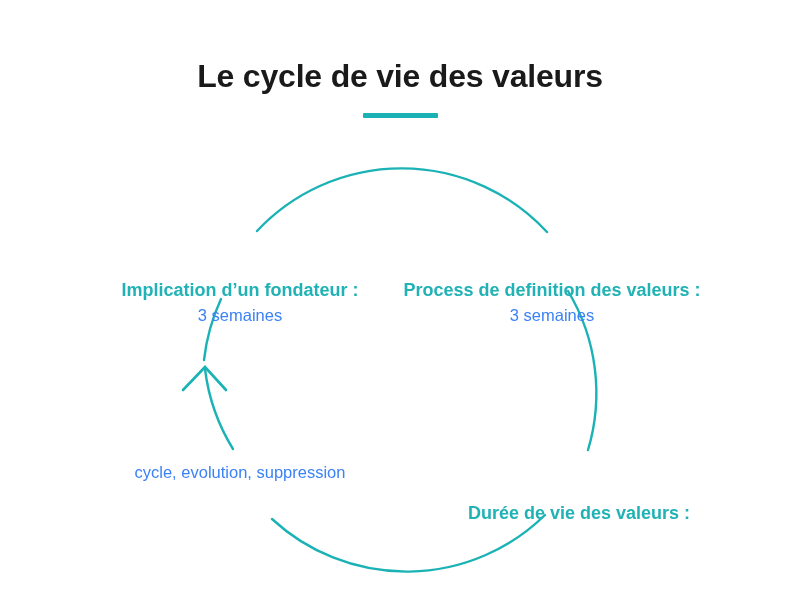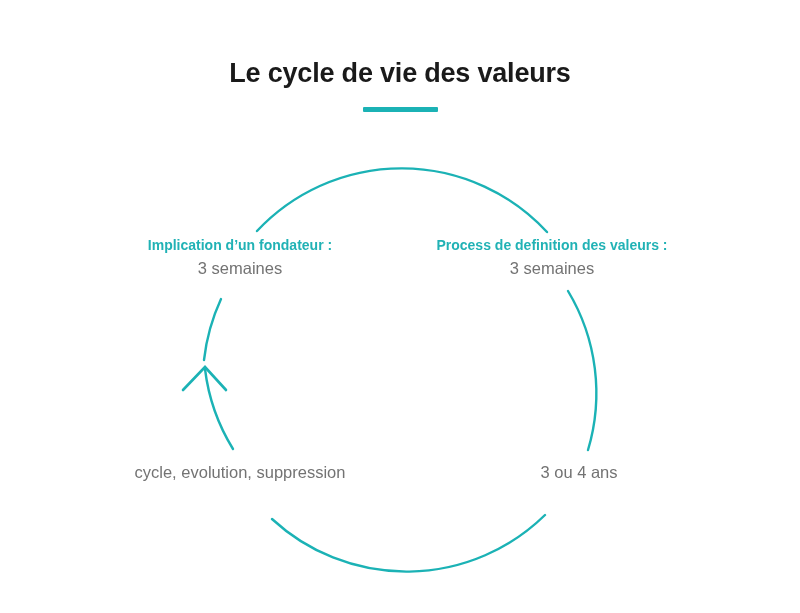--- a/index.html
+++ b/index.html
@@ -23,21 +23,21 @@
 
   
   #title-block {
     position: absolute;
     top: 58px;
     left: 0;
     width: 800px;
     text-align: center;
   }
   #page-title {
-    font-size: 27px;
+    font-size: 32px;
     font-weight: bold;
     color: #1a1a1a;
     letter-spacing: -0.2px;
     line-height: 1.15;
     margin: 0;
     white-space: nowrap;
   }
   #title-underline {
     margin: 18px auto 0 auto;
     width: 75px;
@@ -56,30 +56,31 @@
   }
 
   
   .node {
     position: absolute;
     text-align: center;
     line-height: 1.34;
   }
   .node-title {
     display: block;
-    font-size: 14px;
+    font-size: 18px;
     font-weight: bold;
     color: #21b2b5;
     white-space: nowrap;
+    margin-top: 42px;
   }
   .node-value {
     display: block;
     font-size: 16.5px;
     font-weight: normal;
-    color: #737373;
+    color: #3b82f6;
     white-space: nowrap;
     margin-top: 2px;
   }
 
   #node-founder   { left: 60px;  top: 236px; width: 360px; }
   #node-process   { left: 380px; top: 236px; width: 344px; }
   #node-revision  { left: 60px;  top: 459px; width: 360px; }
   #node-lifespan  { left: 418px; top: 459px; width: 322px; }
 </style>
 </head>
@@ -123,16 +124,16 @@
   <div class="node" id="node-process">
     <span class="node-title">Process de definition des valeurs  :</span>
     <span class="node-value">3 semaines</span>
   </div>
 
   <div class="node" id="node-revision">
     <span class="node-value">cycle, evolution, suppression</span>
   </div>
 
   <div class="node" id="node-lifespan">
-    <span class="node-value">3 ou 4 ans</span>
+    <span class="node-title">Durée de vie des valeurs :</span>
   </div>
 
 </div>
 
 </body></html>

